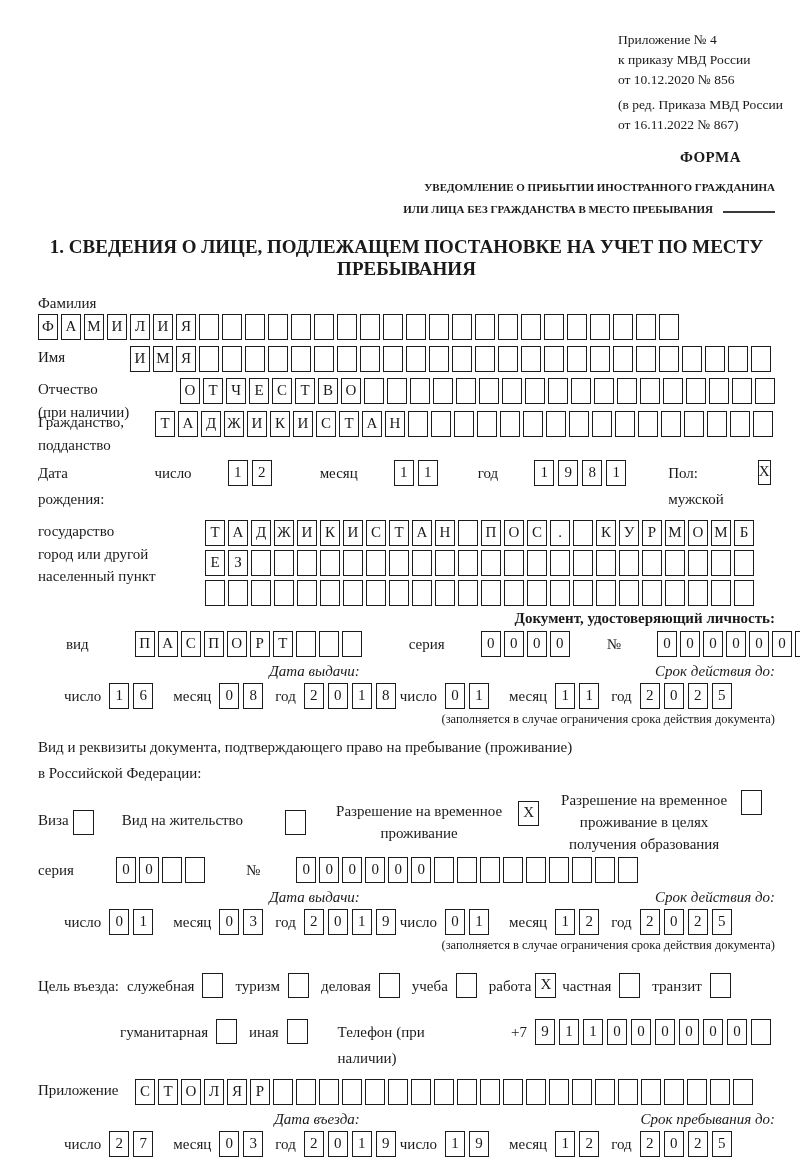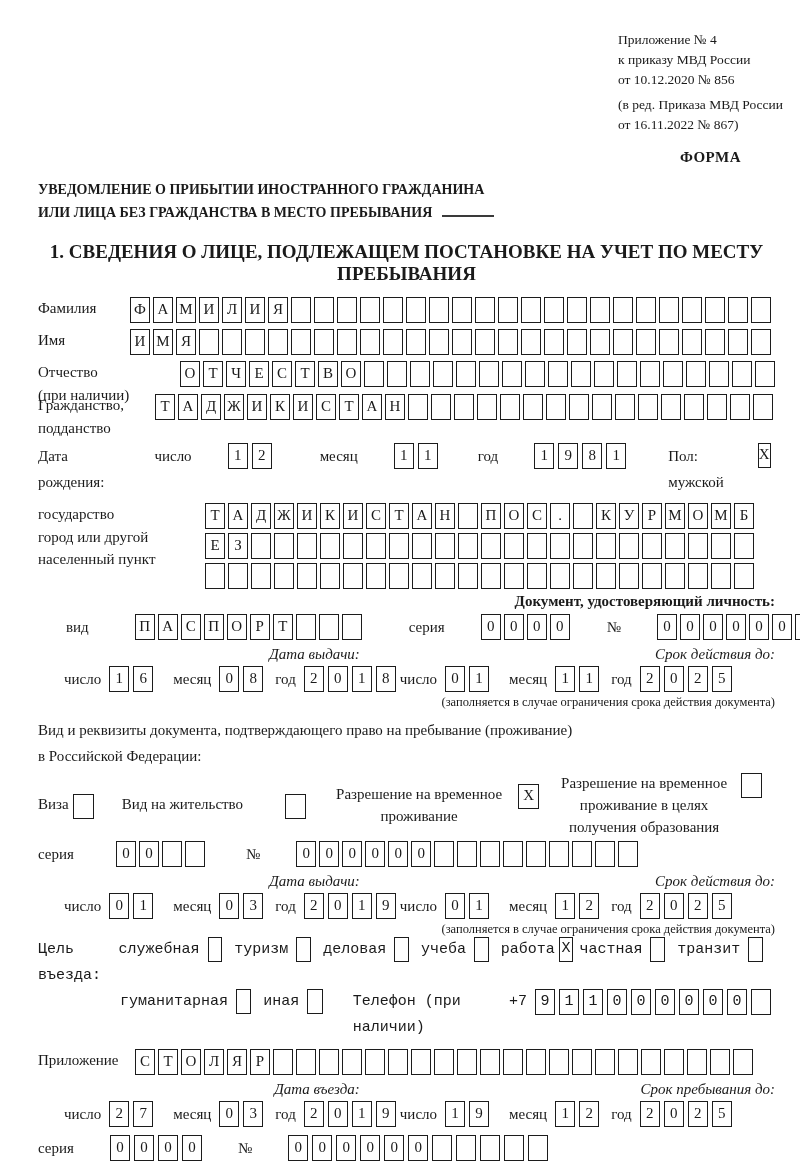--- a/index.html
+++ b/index.html
@@ -8,42 +8,42 @@
     font-family:"Liberation Serif","DejaVu Serif",serif;color:#1a1a1a;
   }
   .page{position:relative;padding:30px 25px 0 38px;font-size:15px;}
 
   
   .annex{margin-left:580px;width:190px;font-size:13.5px;line-height:1.48;}
   .annex .rev{margin-top:5px;}
   .forma{margin-top:14px;text-align:right;padding-right:34px;font-weight:bold;font-size:15px;letter-spacing:.5px;}
 
   
-  .title{margin-top:14px;text-align:left;font-weight:bold;font-size:14px;line-height:1.45;}
+  .title{margin-top:14px;text-align:right;font-weight:bold;font-size:11px;line-height:1.45;}
   .uline{display:inline-block;width:52px;height:15px;border-bottom:2.5px solid #3a3a3a;margin-left:10px;}
   .sec-head{margin-top:18px;text-align:center;font-weight:bold;font-size:19px;}
 
   
   .frow{display:flex;align-items:flex-start;}
   .flabel{flex:0 0 auto;line-height:1.5;}
   .cellrow{display:flex;flex-wrap:nowrap;}
   .cell{
     box-sizing:border-box;flex:0 0 20px;width:20px;height:26px;margin-right:3px;
     border:1.7px solid #1c1c1c;text-align:center;font-size:15px;line-height:23px;background:#fff;
   }
   .dcells .cell{margin-right:4px;}
   .cbx{
     box-sizing:border-box;display:inline-block;width:21px;height:25px;margin-left:10px;
     border:1.7px solid #1c1c1c;text-align:center;font-size:15px;line-height:21px;vertical-align:top;background:#fff;
   }
   .stack .cellrow{margin-bottom:4px;}
 
   .w92{width:92px;} .w142{width:142px;} .w117{width:117px;} .w167{width:167px;} .w97{width:97px;}
 
-  .mt4{margin-top:4px;} .mt6{margin-top:6px;} .mt8{margin-top:8px;} .mt12{margin-top:12px;}
+  .mt4{margin-top:4px;} .mt6{margin-top:6px;} .mt8{margin-top:8px;} .mt12{margin-top:12px;flex-direction:column;}
   .h33{height:33px;overflow:visible;}
 
   
   .inline-row{display:flex;align-items:flex-start;gap:28px;}
   .dlab{margin:0 8px 0 0;line-height:26px;}
   .dlab.pre{margin-left:16px;}
   .sex-lab{margin-left:10px;line-height:26px;}
 
   .doc-head{margin-top:0;text-align:right;font-weight:bold;}
 
@@ -59,21 +59,21 @@
 
   .reqtext{margin-top:8px;line-height:1.7;}
 
   
   .opt-row{display:flex;align-items:center;margin-top:4px;}
   .opt{display:flex;align-items:flex-start;}
   .opt .txt{line-height:1.45;}
   .opt .center{text-align:center;}
 
   
-  .purpose-row{display:flex;align-items:flex-start;margin-top:0;font-family:Liberation Mono, monospace;}
+  .purpose-row{display:flex;align-items:flex-start;margin-top:20px;}
   .purpose-row .lab{line-height:26px;}
   .purpose-row .cbx{margin-left:8px;margin-right:12px;}
   .indent82{padding-left:82px;}
 
   .phone-lab{margin-left:18px;line-height:26px;}
   .phone-pre{margin-left:24px;margin-right:8px;line-height:26px;}
 </style>
 </head>
 <body>
 

